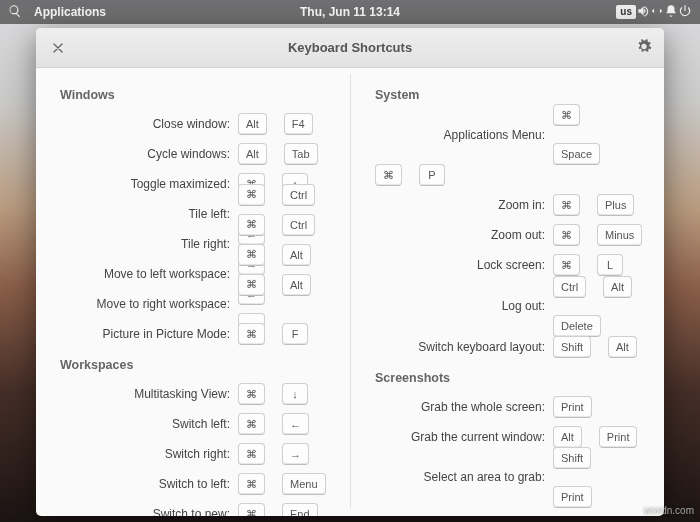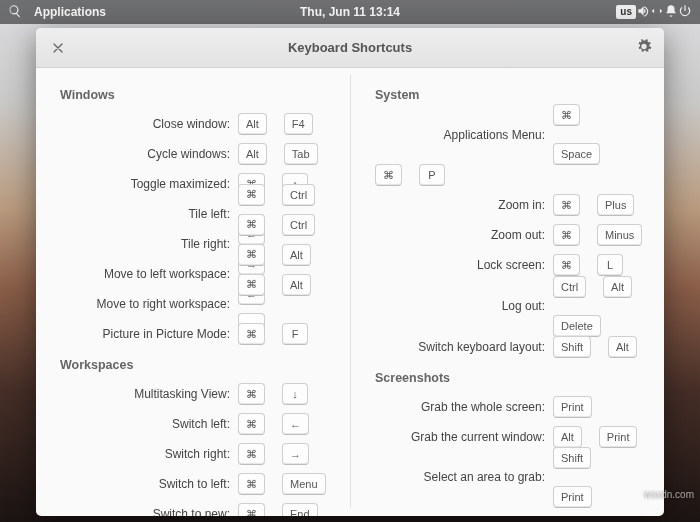--- a/index.html
+++ b/index.html
@@ -87,21 +87,21 @@
     padding: 0 7px;
     font-size:11px; color:#555;
     background:#fdfdfd;
     border:1px solid #cfcfcf;
     border-bottom-color:#bdbdbd;
     border-radius:4px;
     box-shadow: inset 0 -1px 0 #e6e6e6;
   }
 
   .watermark {
-    position:absolute; right:6px; bottom:22px;
+    position:absolute; right:6px; bottom:6px;
     font-size:10px; color:rgba(255,255,255,0.6);
     text-shadow:0 0 3px rgba(0,0,0,0.6);
   }
 </style>
 </head>
 <body>
 
 <div class="panel">
   <div class="left">
     <span>

